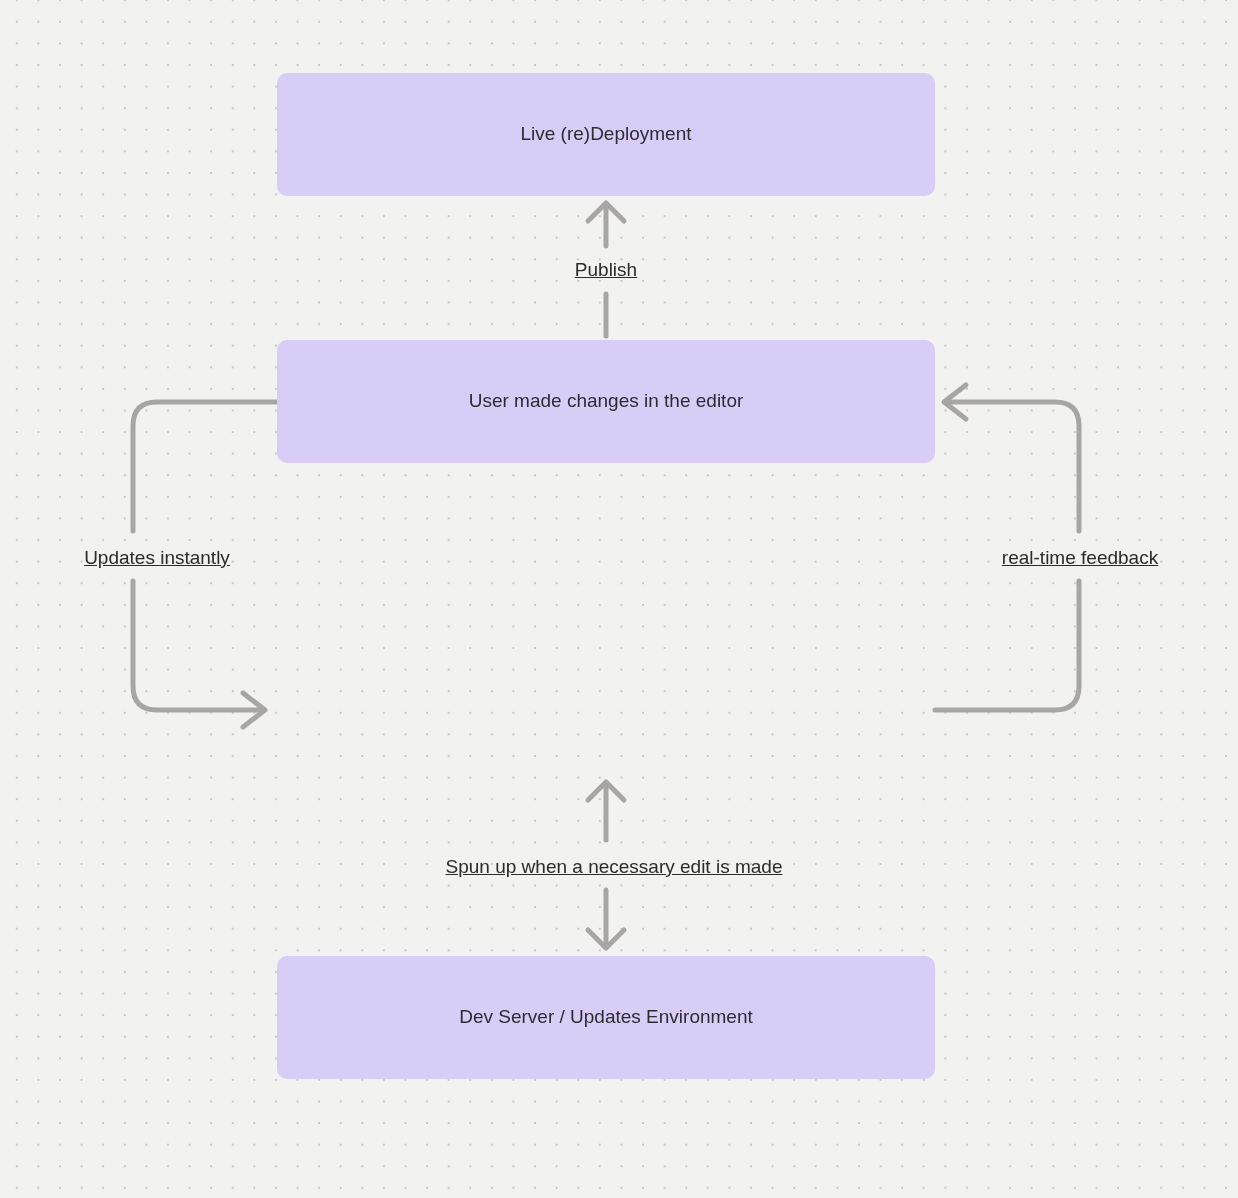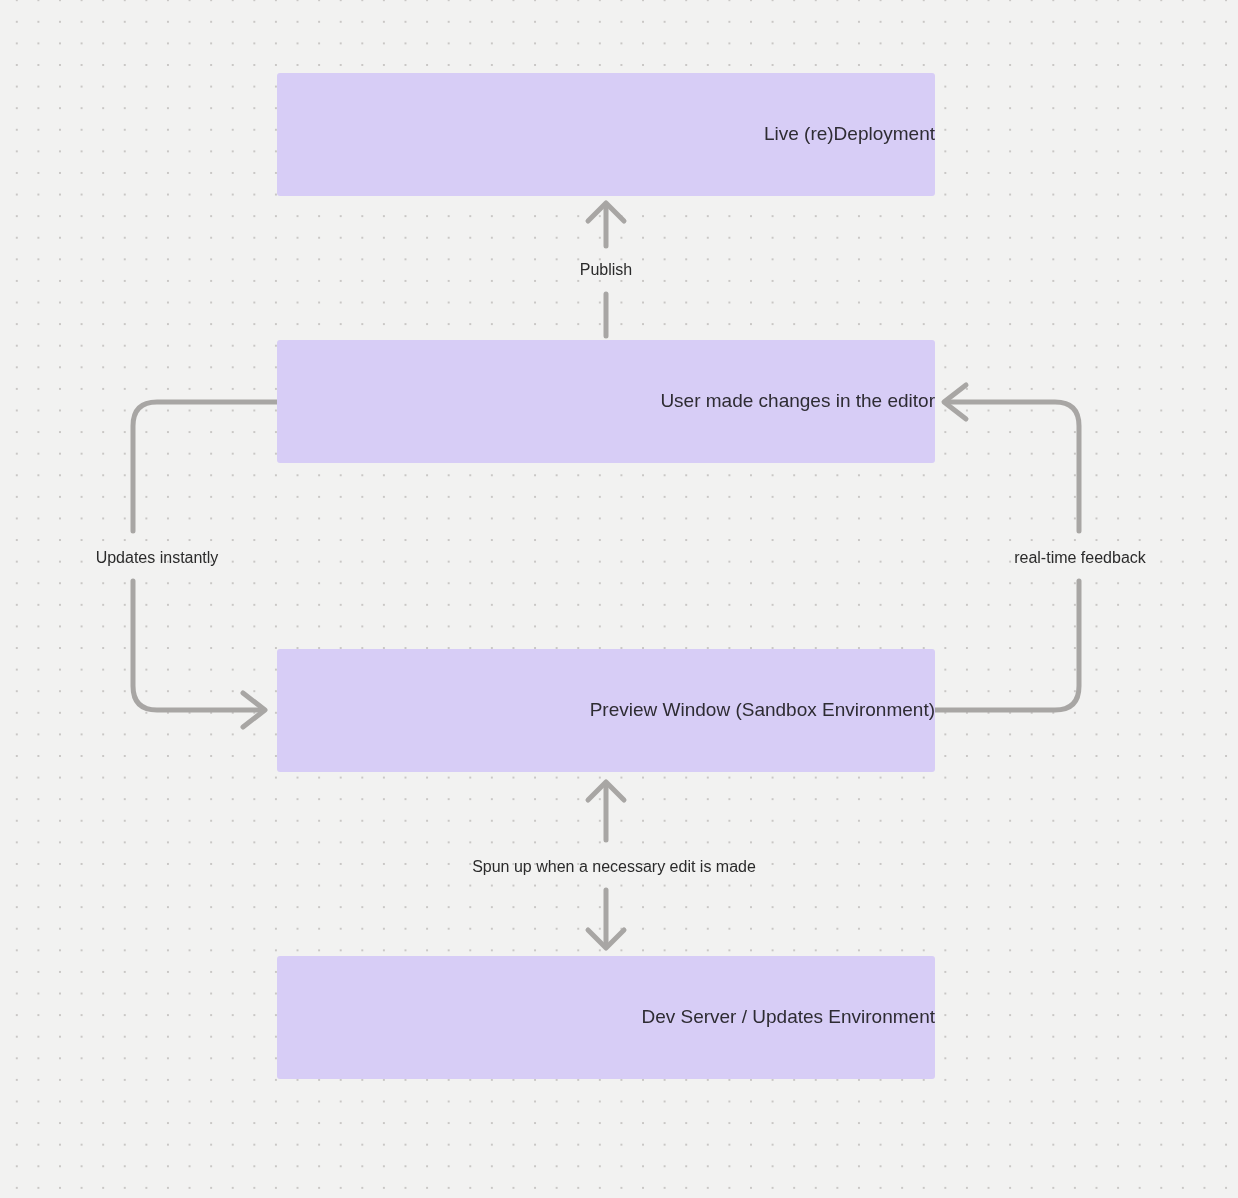--- a/index.html
+++ b/index.html
@@ -32,39 +32,40 @@
     stroke-width: 5;
     stroke-linecap: round;
     stroke-linejoin: round;
   }
   .node {
     position: absolute;
     left: 277px;
     width: 658px;
     height: 123px;
     background: #d7cdf6;
-    border-radius: 3px;
+    border-radius: 10px;
     display: flex;
     align-items: center;
-    justify-content: flex-end;
+    justify-content: center;
     color: #2e2c33;
     font-size: 19px;
     line-height: 1.2;
     text-align: center;
   }
   .node-1 { top: 73px;  }
   .node-2 { top: 340px; }
   .node-3 { top: 649px; }
   .node-4 { top: 956px; }
   .edge-label {
     position: absolute;
     transform: translate(-50%, -50%);
     color: #2b2b2b;
-    font-size: 16px;
+    font-size: 19px;
     white-space: nowrap;
+    text-decoration: underline;
   }
   .label-publish  { left: 606px;  top: 270px; }
   .label-updates  { left: 133px;  top: 558px; margin-left: 24px; }
   .label-feedback { left: 1080px; top: 558px; }
   .label-spunup   { left: 606px;  top: 867px; margin-left: 8px; }
 </style>
 </head>
 <body>
 
 <div class="canvas">
@@ -90,23 +91,20 @@
   </svg>
 
   <div class="node node-1">
     <span>Live (re)Deployment</span>
   </div>
 
   <div class="node node-2">
     <span>User made changes in the editor</span>
   </div>
 
-  <div class="node node-3">
-    <span>Preview Window (Sandbox Environment)</span>
-  </div>
 
   <div class="node node-4">
     <span>Dev Server / Updates Environment</span>
   </div>
 
   <div class="edge-label label-publish">Publish</div>
   <div class="edge-label label-updates">Updates instantly</div>
   <div class="edge-label label-feedback">real-time feedback</div>
   <div class="edge-label label-spunup">Spun up when a necessary edit is made</div>
 

